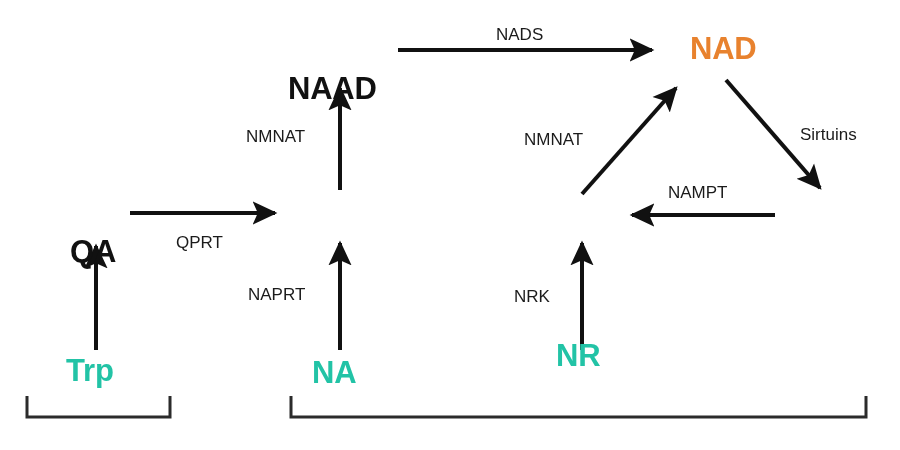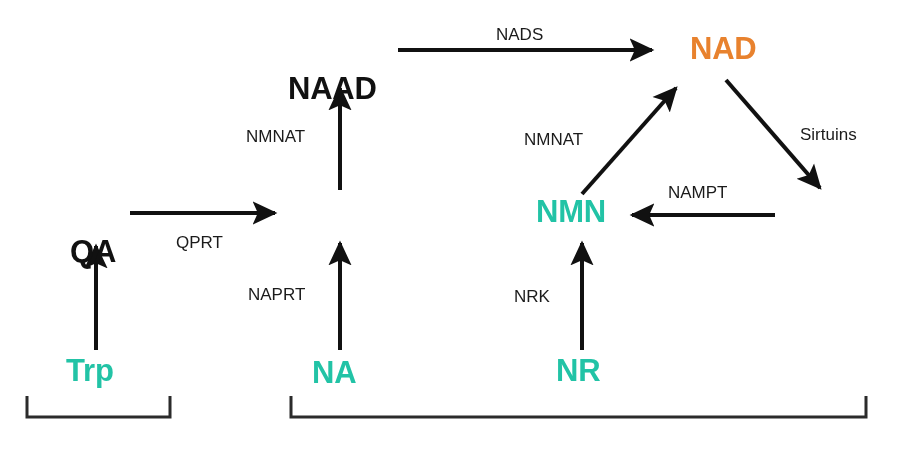--- a/index.html
+++ b/index.html
@@ -85,28 +85,27 @@
     <path d="M291,396 L291,417 L866,417 L866,396" fill="none" stroke="#2b2b2b" stroke-width="3"></path>
   </svg>
 
   <div class="node dark" style="left:288px; top:33px;">NAAD</div>
 
   <div class="node orange" style="left:690px; top:33px;">NAD</div>
 
   <div class="node dark" style="left:70px; top:196px;">QA</div>
 
 
-  <div class="node teal" style="left:536px; top:196px;">NMN</div>
 
 
   <div class="node teal" style="left:66px; top:355px;">Trp</div>
 
   <div class="node teal" style="left:312px; top:357px;">NA</div>
 
-  <div class="node teal" style="left:556px; top:355px;">NR</div>
+  <div class="node teal" style="left:556px; top:340px;">NR</div>
 
   <div class="enzyme" style="left:496px; top:26px;">NADS</div>
 
   <div class="enzyme" style="left:176px; top:186px;margin-top:48px;">QPRT</div>
 
   <div class="enzyme" style="left:246px; top:128px;">NMNAT</div>
 
   <div class="enzyme" style="left:524px; top:131px;">NMNAT</div>
 
   <div class="enzyme" style="left:800px; top:126px;">Sirtuins</div>

